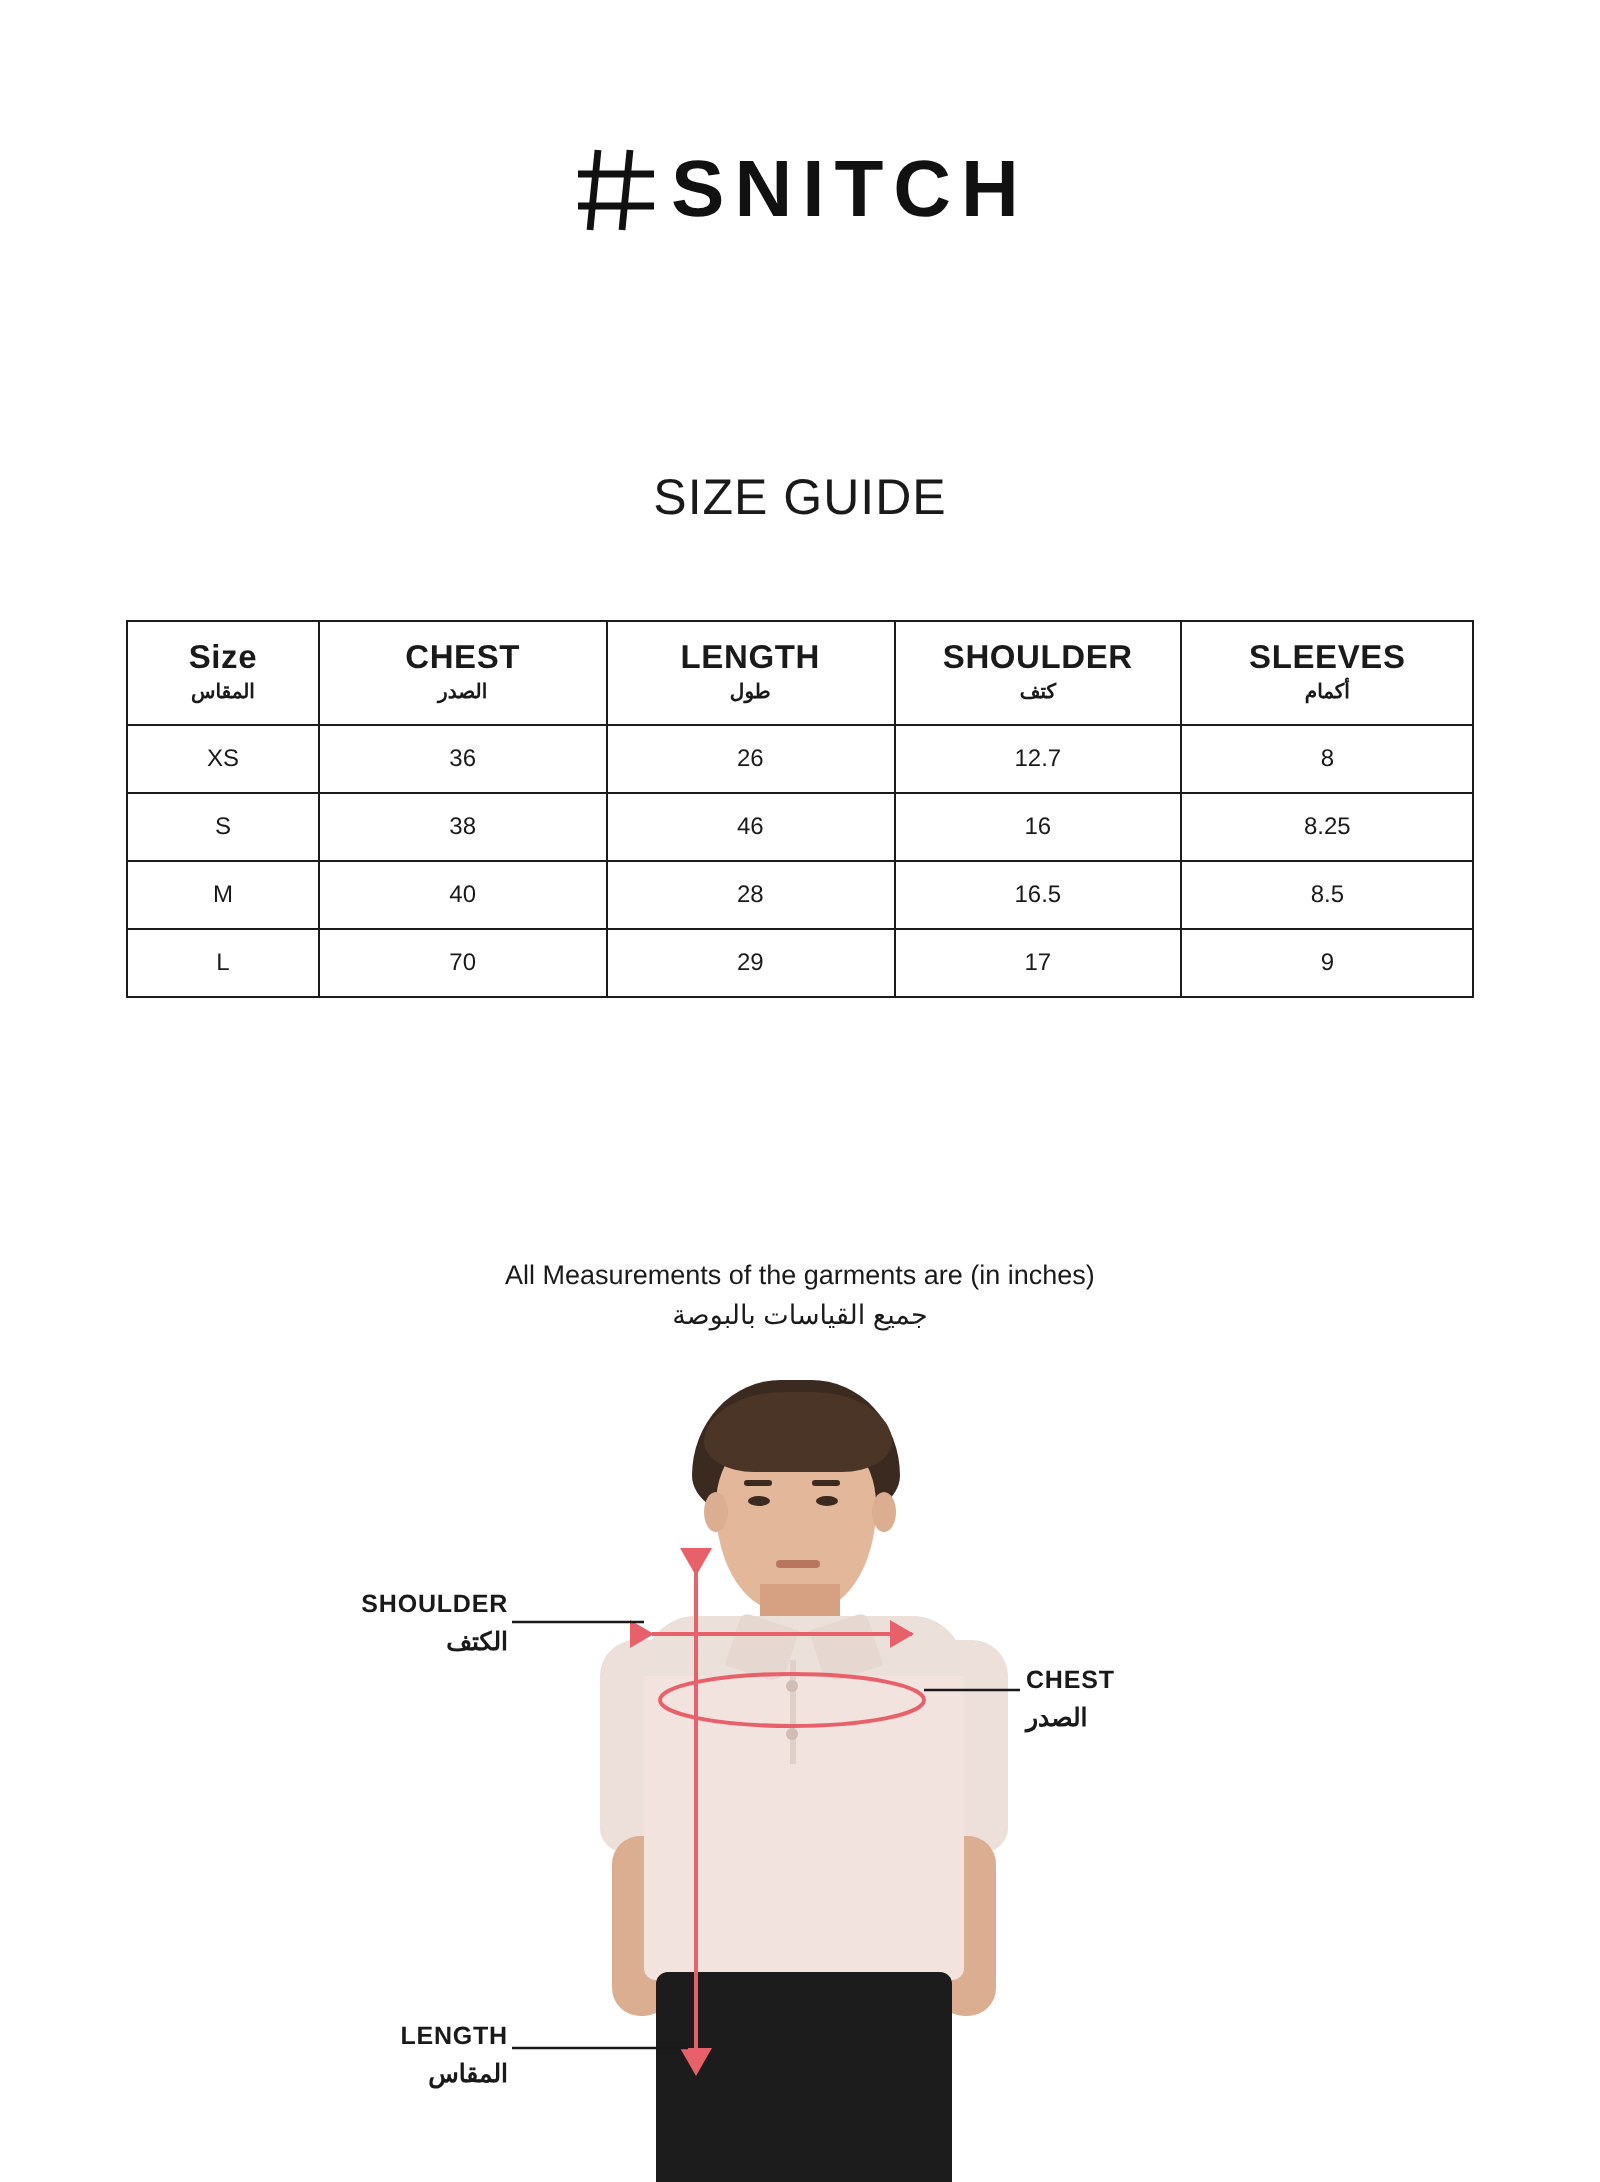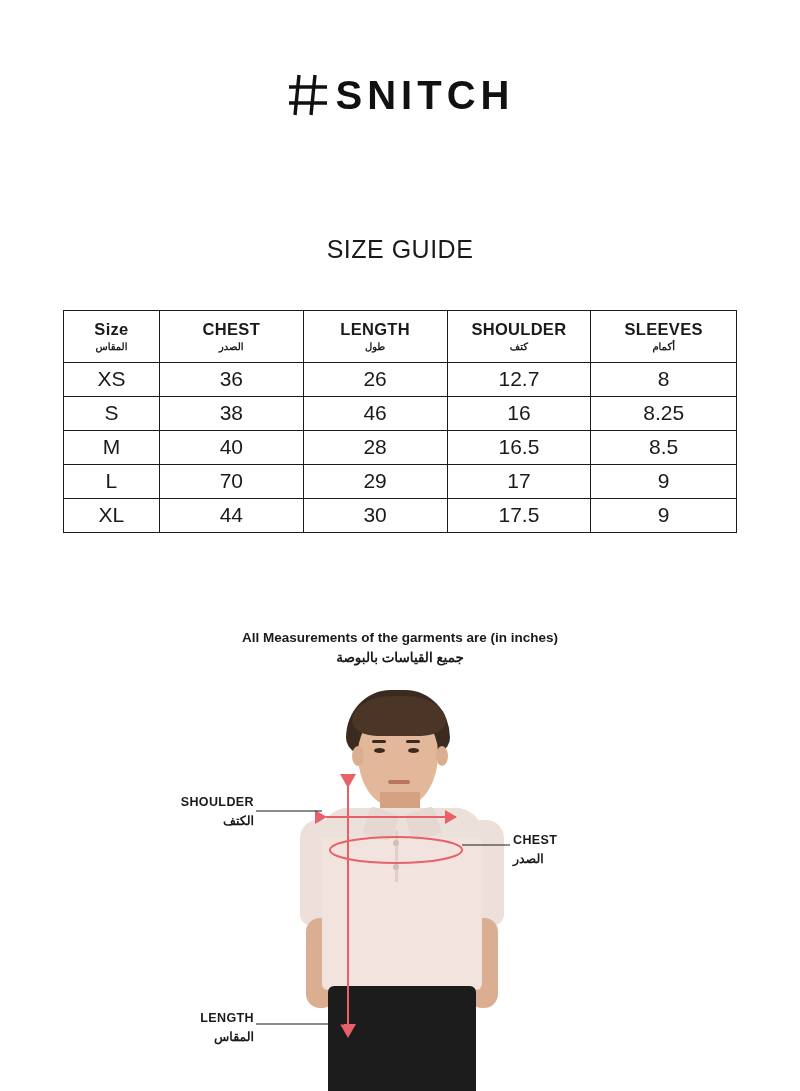--- a/index.html
+++ b/index.html
@@ -107,21 +107,21 @@
     line-height: 1.35;
   }
   .th-ar {
     font-size: 10px;
     font-weight: bold;
     display: block;
     line-height: 1.4;
     direction: rtl;
   }
   table.size-table td {
-    font-size: 21px;
+    font-size: 12px;
     padding: 4px 2px 5px 2px;
     height: 24px;
   }
   table.size-table col.c-size   { width: 14.2%; }
   table.size-table col.c-chest  { width: 21.4%; }
   table.size-table col.c-length { width: 21.4%; }
   table.size-table col.c-shoul  { width: 21.4%; }
   table.size-table col.c-sleeve { width: 21.6%; }
 
   
@@ -132,21 +132,20 @@
   table.size-table tr:last-child td { border-bottom: none; }
   table.size-table thead tr th { border-top: none; }
 
   
   .note {
     position: absolute;
     top: 628px;
     left: 0;
     width: 800px;
     text-align: center;
-    font-weight: bold;
   }
   .note-en {
     font-size: 13.5px;
     color: #1a1a1a;
     line-height: 1.5;
   }
   .note-ar {
     font-size: 13.5px;
     color: #1a1a1a;
     line-height: 1.5;
@@ -430,27 +429,20 @@
         <td>16.5</td>
         <td>8.5</td>
       </tr>
       <tr>
         <td>L</td>
         <td>70</td>
         <td>29</td>
         <td>17</td>
         <td>9</td>
       </tr>
-      <tr>
-        <td>XL</td>
-        <td>44</td>
-        <td>30</td>
-        <td>17.5</td>
-        <td>9</td>
-      </tr>
     </tbody>
   </table>
 </div>
 
 <div class="note">
   <div class="note-en">All Measurements of the garments are (in inches)</div>
   <div class="note-ar">جميع القياسات بالبوصة</div>
 </div>
 
 <div class="figure">

